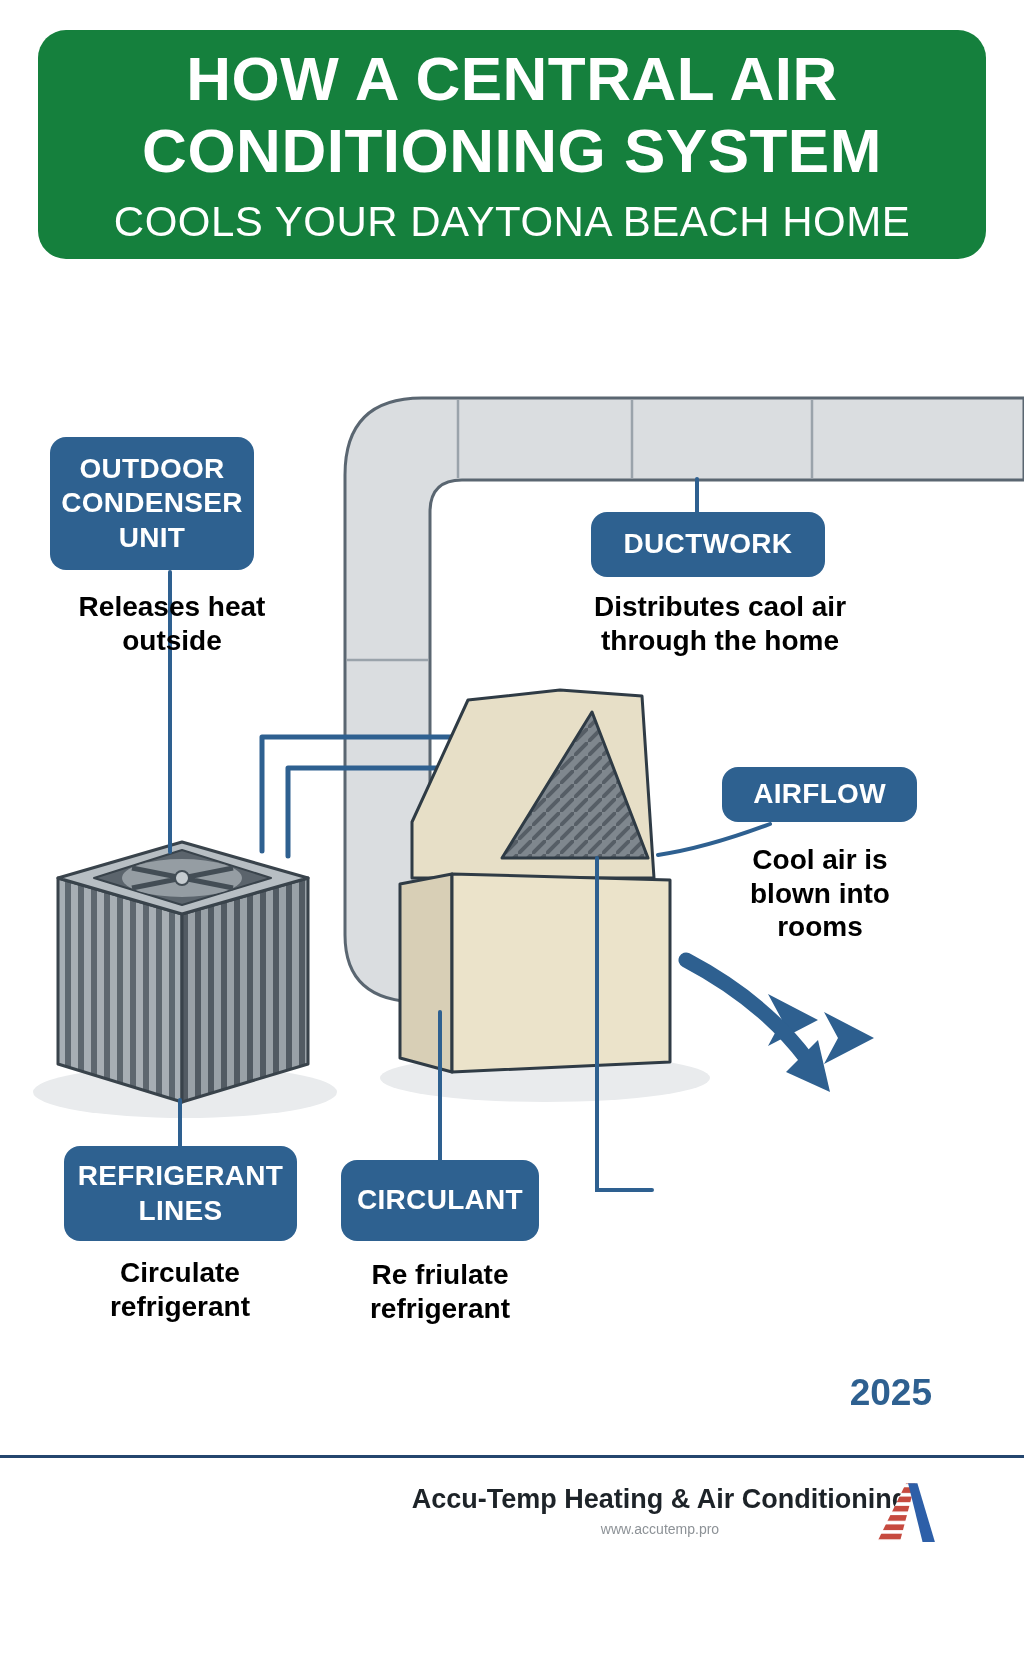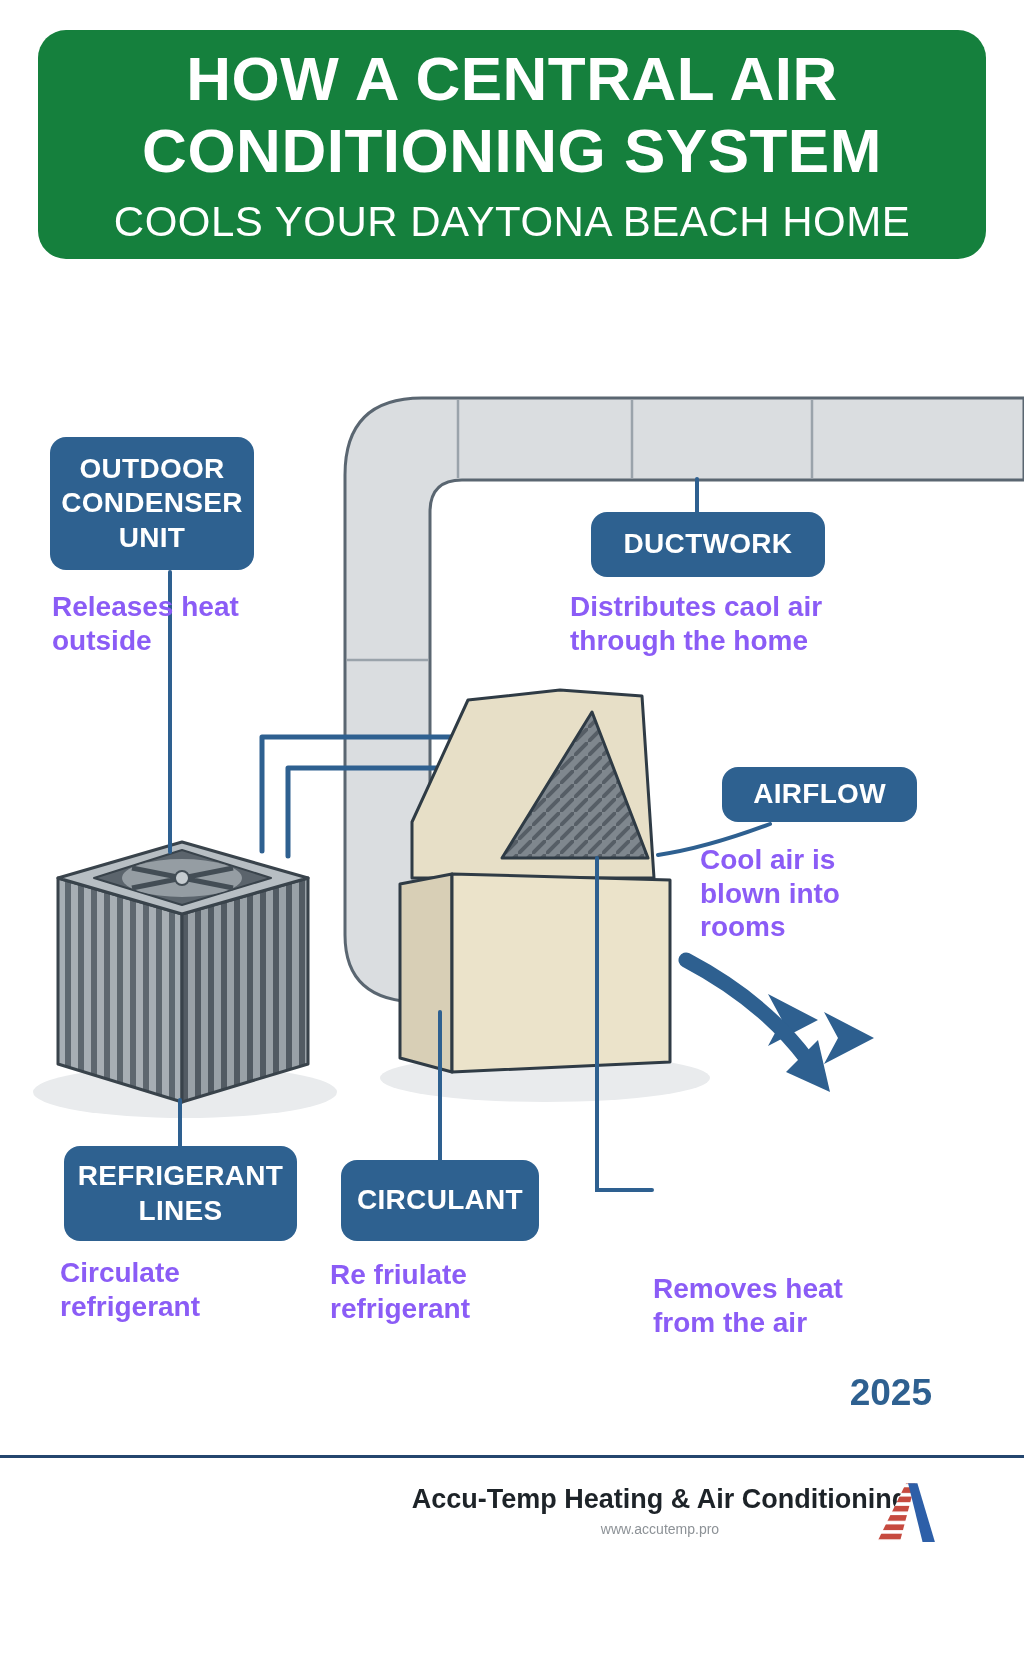--- a/index.html
+++ b/index.html
@@ -21,22 +21,22 @@
   .illustration { position:absolute; left:0; top:0; width:1024px; height:1666px; }
 
   
   .callout {
     position:absolute; background:#2e6190; color:#ffffff; border-radius:16px;
     display:flex; align-items:center; justify-content:center; text-align:center;
     font-weight:bold; font-size:28px; line-height:1.22; white-space:pre-line;
     letter-spacing:0.3px;
   }
   .caption {
-    position:absolute; color:#8b5cf6; font-weight:bold; font-size:28px;
-    line-height:1.2; white-space:pre-line;
+    position:absolute; color:#000000; font-weight:bold; font-size:28px;
+    line-height:1.2; text-align:center; white-space:pre-line;
   }
   #co-outdoor  { left:50px;  top:437px;  width:204px; height:133px; }
   #cap-outdoor { left:52px;  top:590px;  width:240px; }
   #co-duct     { left:591px; top:512px;  width:234px; height:65px; }
   #cap-duct    { left:570px; top:590px;  width:300px; }
   #co-airflow  { left:722px; top:767px;  width:195px; height:55px; }
   #cap-airflow { left:700px; top:843px;  width:240px; }
   #co-refrig   { left:64px;  top:1146px; width:233px; height:95px; }
   #cap-refrig  { left:60px;  top:1256px; width:240px; }
   #co-circ     { left:341px; top:1160px; width:198px; height:81px; }
@@ -151,22 +151,20 @@
 
   <div class="callout" id="co-refrig">REFRIGERANT
 LINES</div>
   <div class="caption" id="cap-refrig">Circulate
 refrigerant</div>
 
   <div class="callout" id="co-circ">CIRCULANT</div>
   <div class="caption" id="cap-circ">Re friulate
 refrigerant</div>
 
-  <div class="caption" id="cap-evap">Removes heat
-from the air</div>
 
   <div class="year">2025</div>
 
   <div class="footer-divider"></div>
   <div class="company">Accu-Temp Heating &amp; Air Conditioning</div>
   <div class="website">www.accutemp.pro</div>
 
   <svg class="logo" viewBox="0 0 60 64">
     <defs>
       <pattern id="lstripes" width="60" height="9" patternUnits="userSpaceOnUse">

